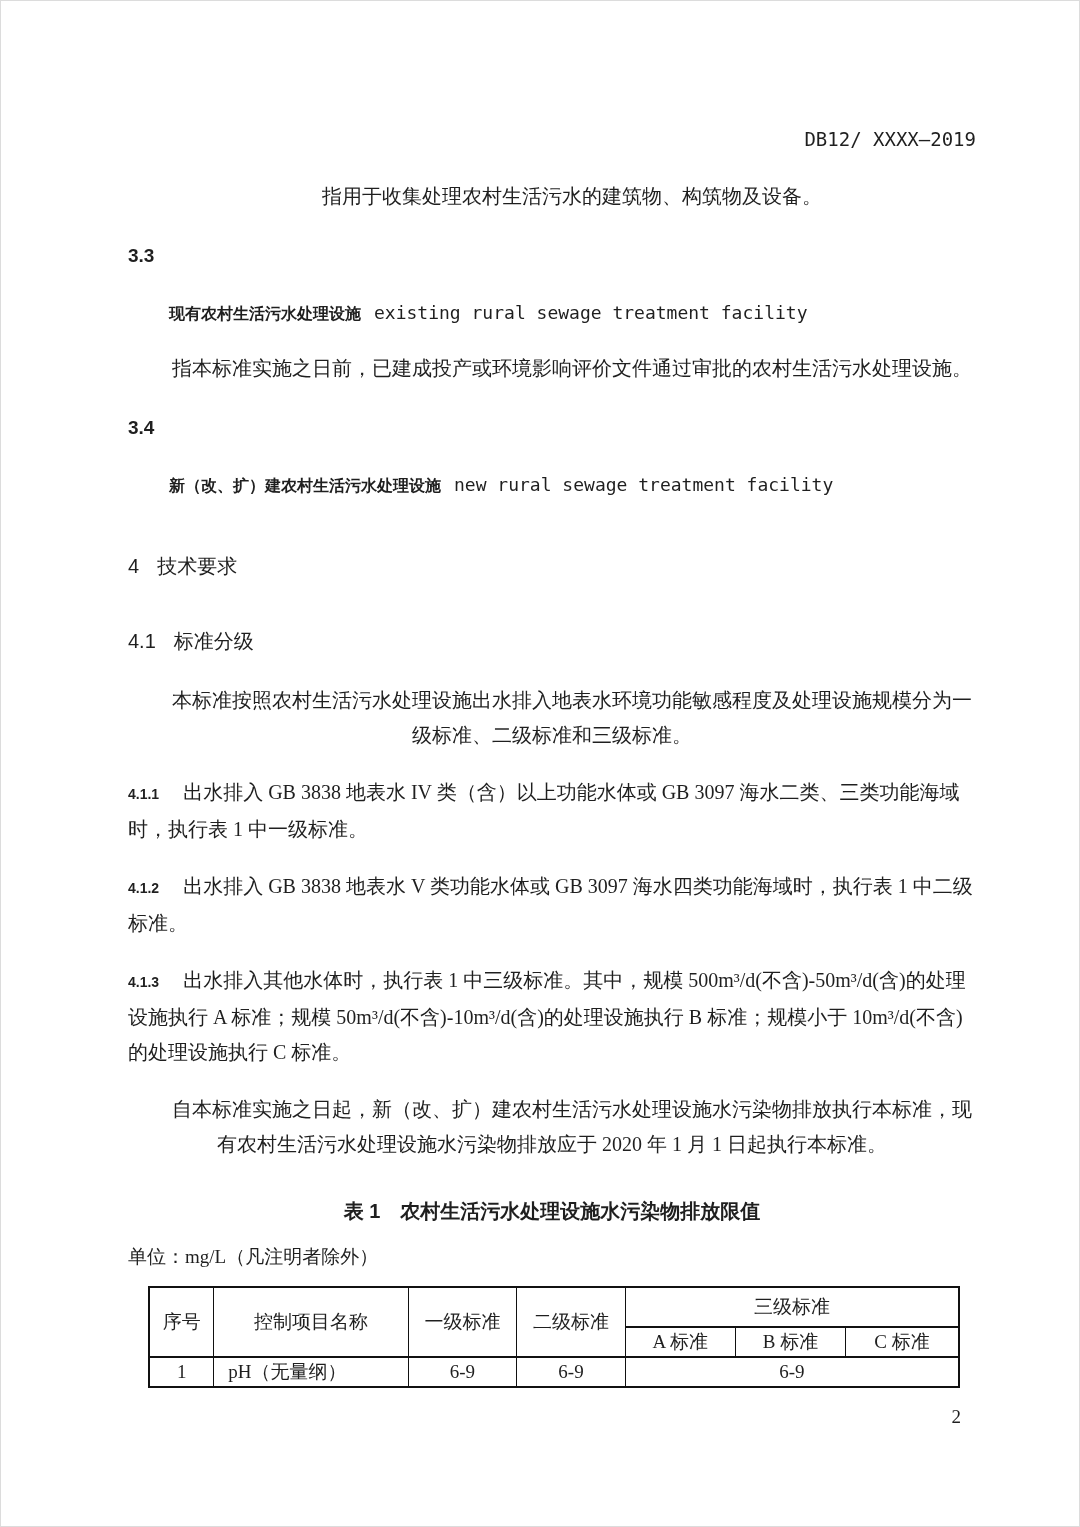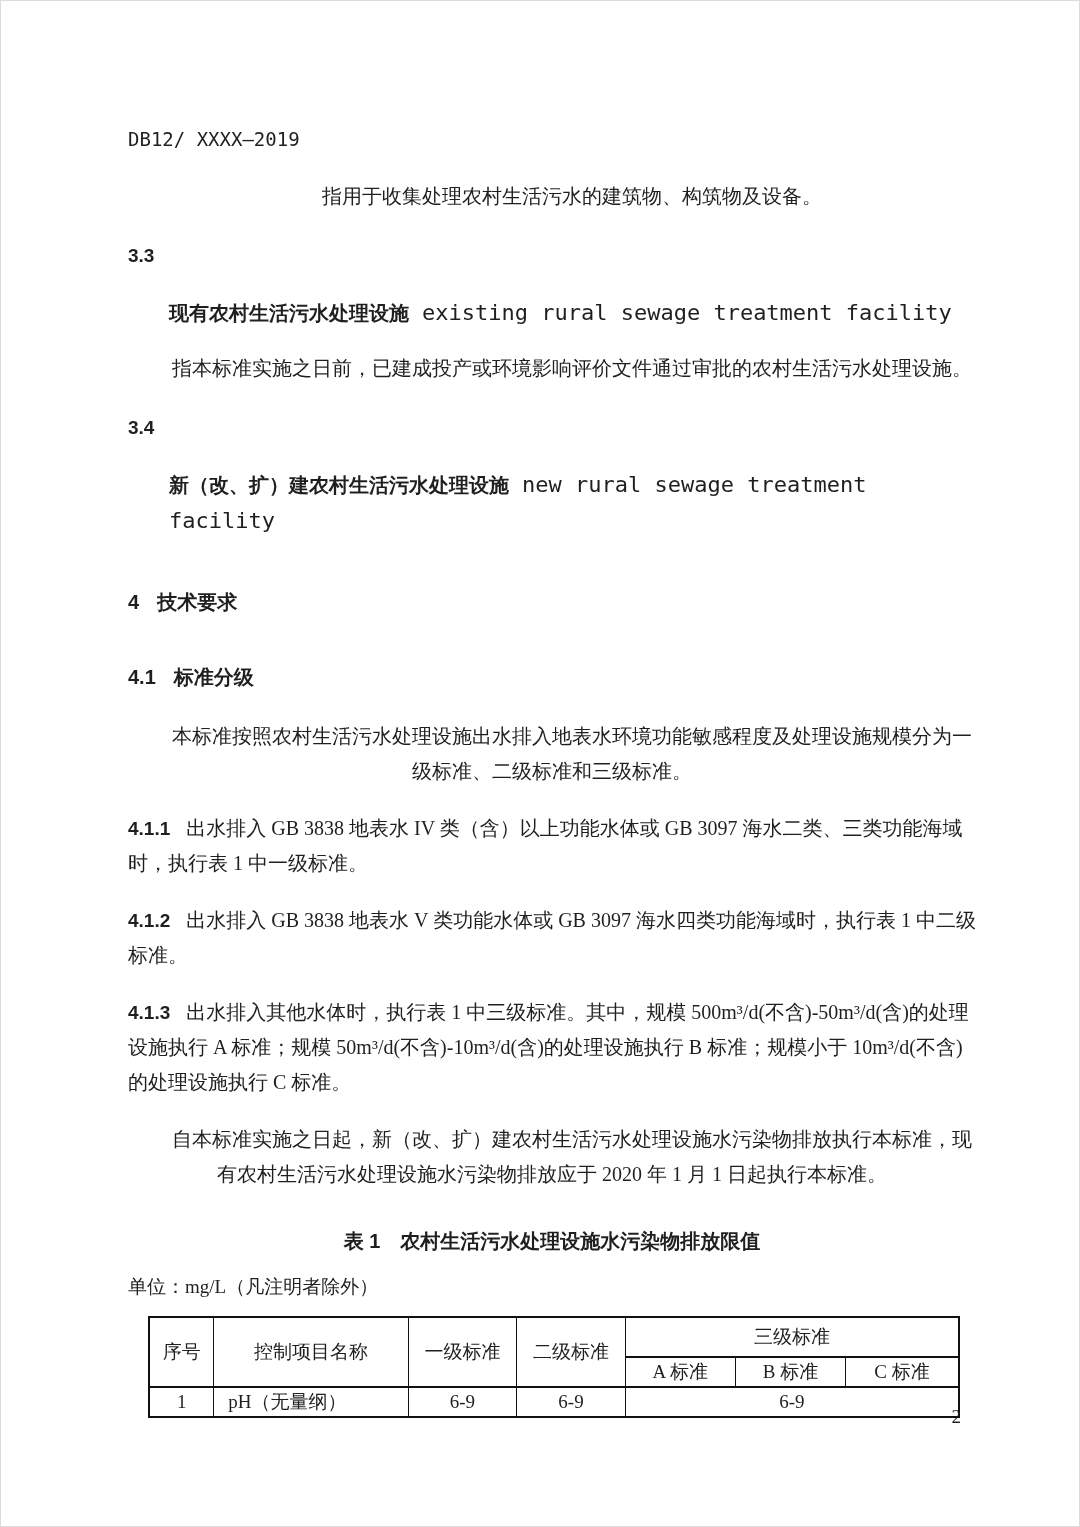--- a/index.html
+++ b/index.html
@@ -12,56 +12,57 @@
     background: #ffffff;
     border: 1px solid #dcdcdc;
     color: #1f1f1f;
     font-family: "Liberation Serif", "DejaVu Serif", serif;
     font-size: 20px;
     line-height: 35px;
     padding: 126px 103px 0 127px;
     overflow: hidden;
   }
   .doc-code {
+    text-align: right;
     font-family: "DejaVu Sans Mono", "Liberation Mono", monospace;
     font-size: 19px;
     line-height: 24px;
     margin-bottom: 28px;
   }
   p.indent { text-indent: 2em; margin: 14px 0; text-align: center; }
   .clause-no {
     font-family: "Liberation Sans", "DejaVu Sans", sans-serif;
     font-weight: bold;
     margin: 24px 0 22px 0;
     font-size: 19px;
   }
   .term-line { margin: 22px 0 20px 41px; }
   .term-zh {
     font-family: "Liberation Sans", "DejaVu Sans", sans-serif;
     font-weight: bold;
-    font-size: 20px;
+    font-size: 16px;
   }
   .term-en {
     font-family: "DejaVu Sans Mono", "Liberation Mono", monospace;
-    font-size: 22px;
+    font-size: 18px;
     margin-left: 8px;
   }
   .heading {
     font-family: "Liberation Sans", "DejaVu Sans", sans-serif;
-    font-weight: bold;
+    font-weight: normal;
     font-size: 20px;
     margin: 36px 0 24px 0;
   }
   .heading .num { margin-right: 18px; }
   .clause { margin: 22px 0; }
   .clause .num {
     font-family: "Liberation Sans", "DejaVu Sans", sans-serif;
     font-weight: bold;
-    font-size: 19px;
-    margin-right: 16px;
+    font-size: 14px;
+    margin-right: 24px;
   }
   .table-title {
     text-align: center;
     font-family: "Liberation Sans", "DejaVu Sans", sans-serif;
     font-weight: bold;
     font-size: 20px;
     margin: 32px 0 10px 0;
   }
   .unit-line {
     margin: 8px 58px 12px 0;

